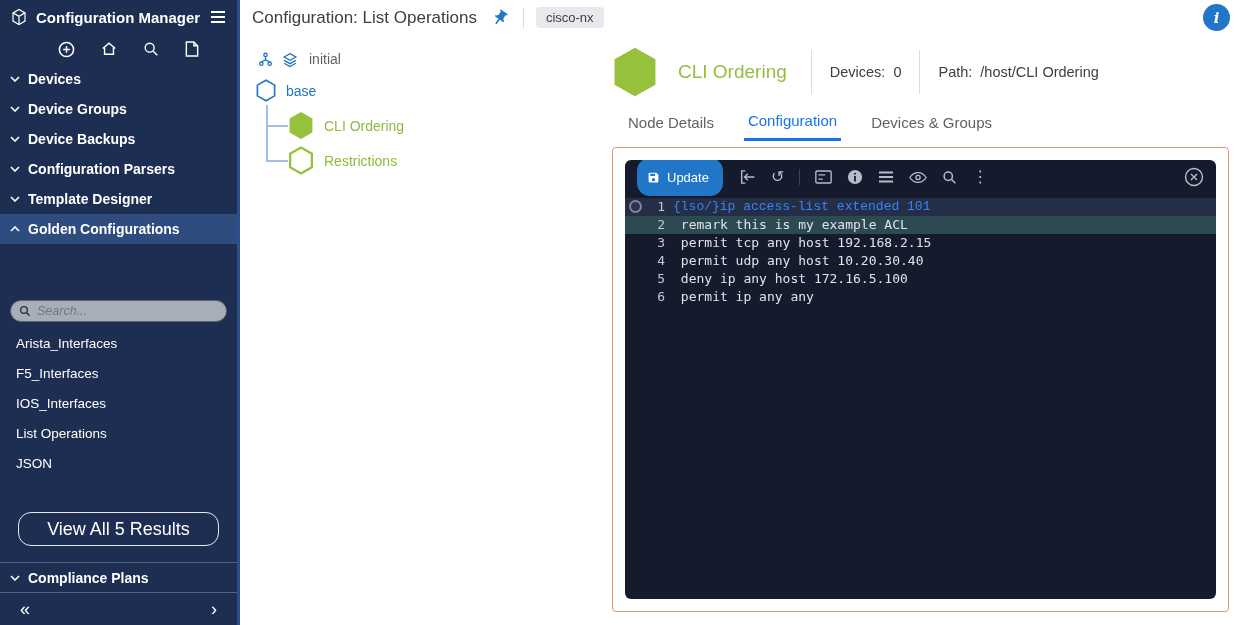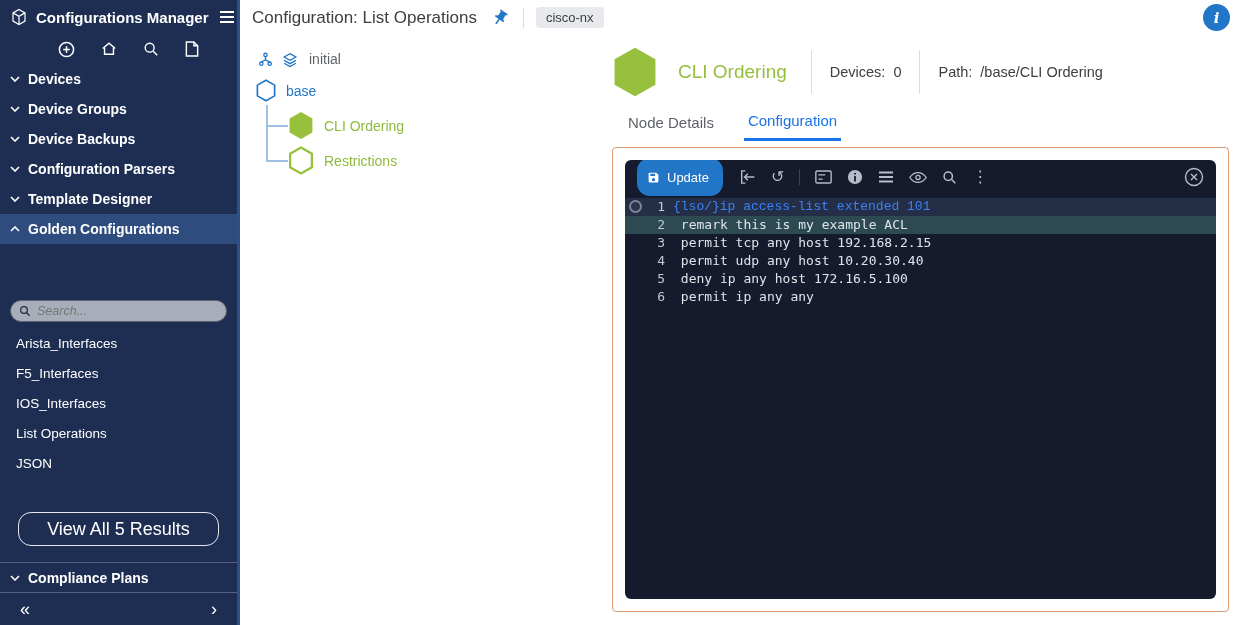--- a/index.html
+++ b/index.html
@@ -84,21 +84,21 @@
 <div class="app">
 
   <aside class="sidebar">
     <div class="sb-top">
       <span>
         <svg width="18" height="18" viewBox="0 0 24 24" fill="none" stroke="#fff" stroke-width="1.6">
             <path d="M12 2l8 4.5v11L12 22l-8-4.5v-11z"></path>
             <path d="M4 6.5l8 4.5 8-4.5M12 11v11"></path>
           </svg>
       </span>
-      <span class="sb-title">Configurations Manager</span>
+      <span class="sb-title">Configuration Manager</span>
       <button class="icon-btn">
         <svg width="16" height="14" viewBox="0 0 16 14" stroke="#fff" stroke-width="2">
             <path d="M1 2h14M1 7h14M1 12h14"></path>
           </svg>
       </button>
     </div>
 
     <div class="sb-icons">
       <button class="icon-btn">
         <svg width="17" height="17" viewBox="0 0 18 18" fill="none" stroke="#fff" stroke-width="1.6">
@@ -276,27 +276,28 @@
           </span>
           <span class="node-title">CLI Ordering</span>
           <span class="nh-div"></span>
           <span class="nh-item">
             <span>Devices:</span>
             <span>0</span>
           </span>
           <span class="nh-div"></span>
           <span class="nh-item">
             <span>Path:</span>
-            <span>/base/CLI Ordering</span>
+            <span>/host/CLI Ordering</span>
           </span>
         </div>
 
         <div class="tabs">
           <button class="tab">Node Details</button>
           <button class="tab active">Configuration</button>
+          <button class="tab">Devices &amp; Groups</button>
         </div>
 
         <div class="config-frame">
           <div class="editor">
             <div class="ed-toolbar">
               <button class="update-btn">
                 <span>
                   <svg width="13" height="13" viewBox="0 0 24 24" fill="#fff">
                       <path d="M17 3H5a2 2 0 00-2 2v14a2 2 0 002 2h14a2 2 0 002-2V7l-4-4zM12 19a3 3 0 110-6 3 3 0 010 6zm3-10H6V5h9v4z"></path>
                     </svg>

